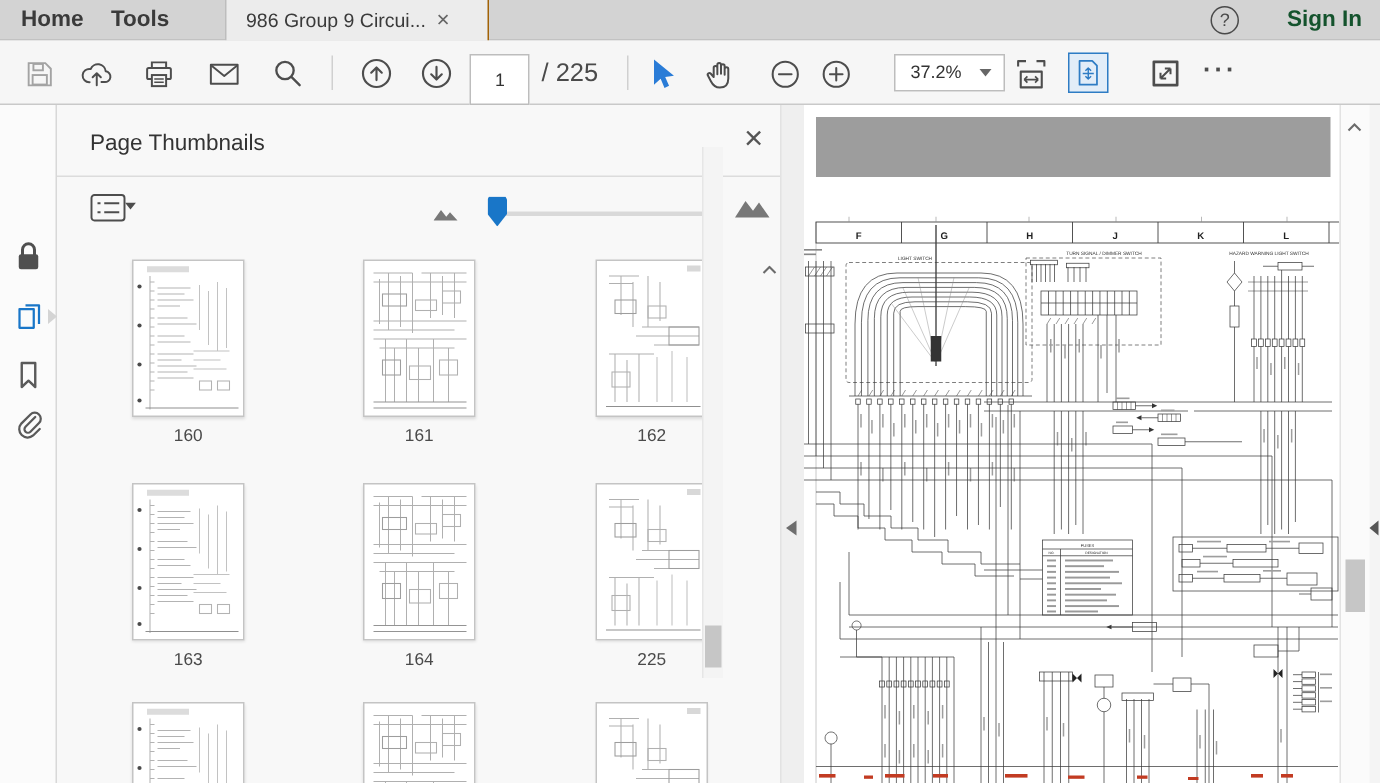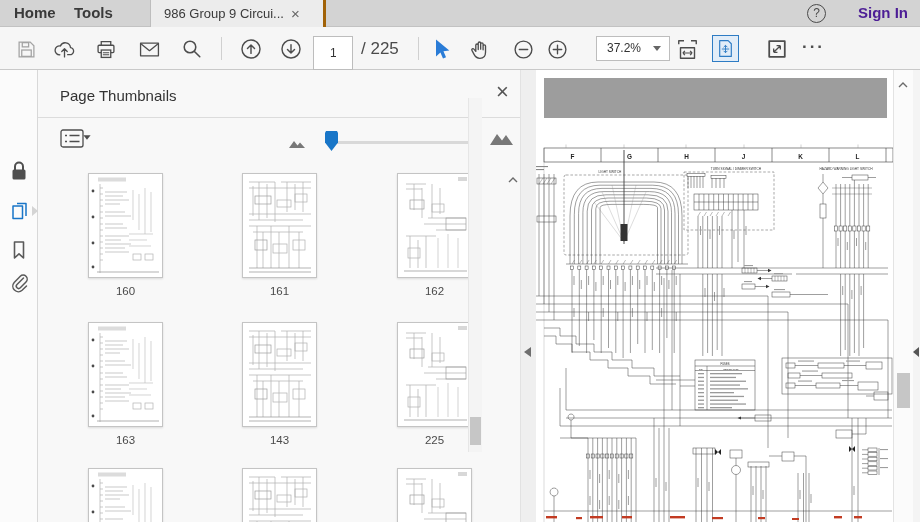--- a/index.html
+++ b/index.html
@@ -5,26 +5,26 @@
   * { box-sizing: border-box; }
   html,body { margin:0; padding:0; background:#e9e9e9; }
   .app { position:relative; width:920px; height:522px; overflow:hidden; background:#fff;
          font-family:"Liberation Sans", sans-serif; -webkit-font-smoothing:antialiased; }
 
   
   .topbar { position:absolute; left:0; top:0; width:920px; height:27px; background:#d3d3d3; border-bottom:1px solid #c2c2c2; }
   .menu-item { position:absolute; top:0; height:27px; line-height:26px; font-size:15px; font-weight:bold; color:#3a3a3a; padding:0 10px; cursor:default; }
   .menu-home { left:4px; } .menu-tools { left:64px; }
   .doc-tab { position:absolute; left:150px; top:0; width:176px; height:27px; background:#ececec;
-             border-left:1px solid #bdbdbd; border-right:3px solid #a16207; display:flex; align-items:center; }
+             border-left:1px solid #bdbdbd; border-right:1px solid #a16207; display:flex; align-items:center; }
   .doc-tab-title { font-size:13px; color:#3a3a3a; padding-left:13px; width:140px; white-space:nowrap; overflow:hidden; }
   .tab-close { font-size:15px; color:#666; line-height:24px; }
   .help-btn { position:absolute; right:94px; top:4px; width:19px; height:19px; border:1.6px solid #4a4a4a; border-radius:50%;
               text-align:center; line-height:16px; font-size:12px; color:#4a4a4a; }
-  .sign-in { position:absolute; right:12px; top:0; height:27px; line-height:26px; font-weight:bold; font-size:15px; color:#4c1d95; }
+  .sign-in { position:absolute; right:12px; top:0; height:27px; line-height:26px; font-weight:bold; font-size:15px; color:#14532d; }
 
   
   .toolbar { position:absolute; left:0; top:27px; width:920px; height:43px; background:#f6f6f6; border-bottom:1px solid #c9c9c9; }
   .tbtn { position:absolute; top:9px; width:26px; height:26px; display:flex; align-items:center; justify-content:center; }
   .tsep { position:absolute; top:10px; width:1px; height:23px; background:#d0d0d0; }
   .page-box { position:absolute; left:313px; top:9px; width:40px; height:25px; background:#fff; border:1px solid #bdbdbd;
               font-size:12px; color:#333; text-align:center; font-family:"Liberation Sans",sans-serif; padding:16px; }
   .page-total { position:absolute; left:361px; top:0; height:43px; line-height:43px; font-size:17px; color:#4a4a4a; }
   .zoom-box { position:absolute; left:586px; top:9px; width:74px; height:25px; background:#fff; border:1px solid #bdbdbd; font-size:12px; color:#333;margin-left:10px; }
   .zoom-box .val { position:absolute; left:10px; top:0; line-height:23px; }
@@ -353,21 +353,21 @@
         <svg width="75" height="105">
           <use href="#pg-b"></use>
         </svg>
       </div>
     <div class="thumb c3 r2">
         <svg width="75" height="105">
           <use href="#pg-c"></use>
         </svg>
       </div>
     <div class="thumb-label c1 l2">163</div>
-    <div class="thumb-label c2 l2">143</div>
+    <div class="thumb-label c2 l2">164</div>
     <div class="thumb-label c3 l2">225</div>
 
     <div class="thumb c1 r3">
         <svg width="75" height="105">
           <use href="#pg-a"></use>
         </svg>
       </div>
     <div class="thumb c2 r3">
         <svg width="75" height="105">
           <use href="#pg-b"></use>

